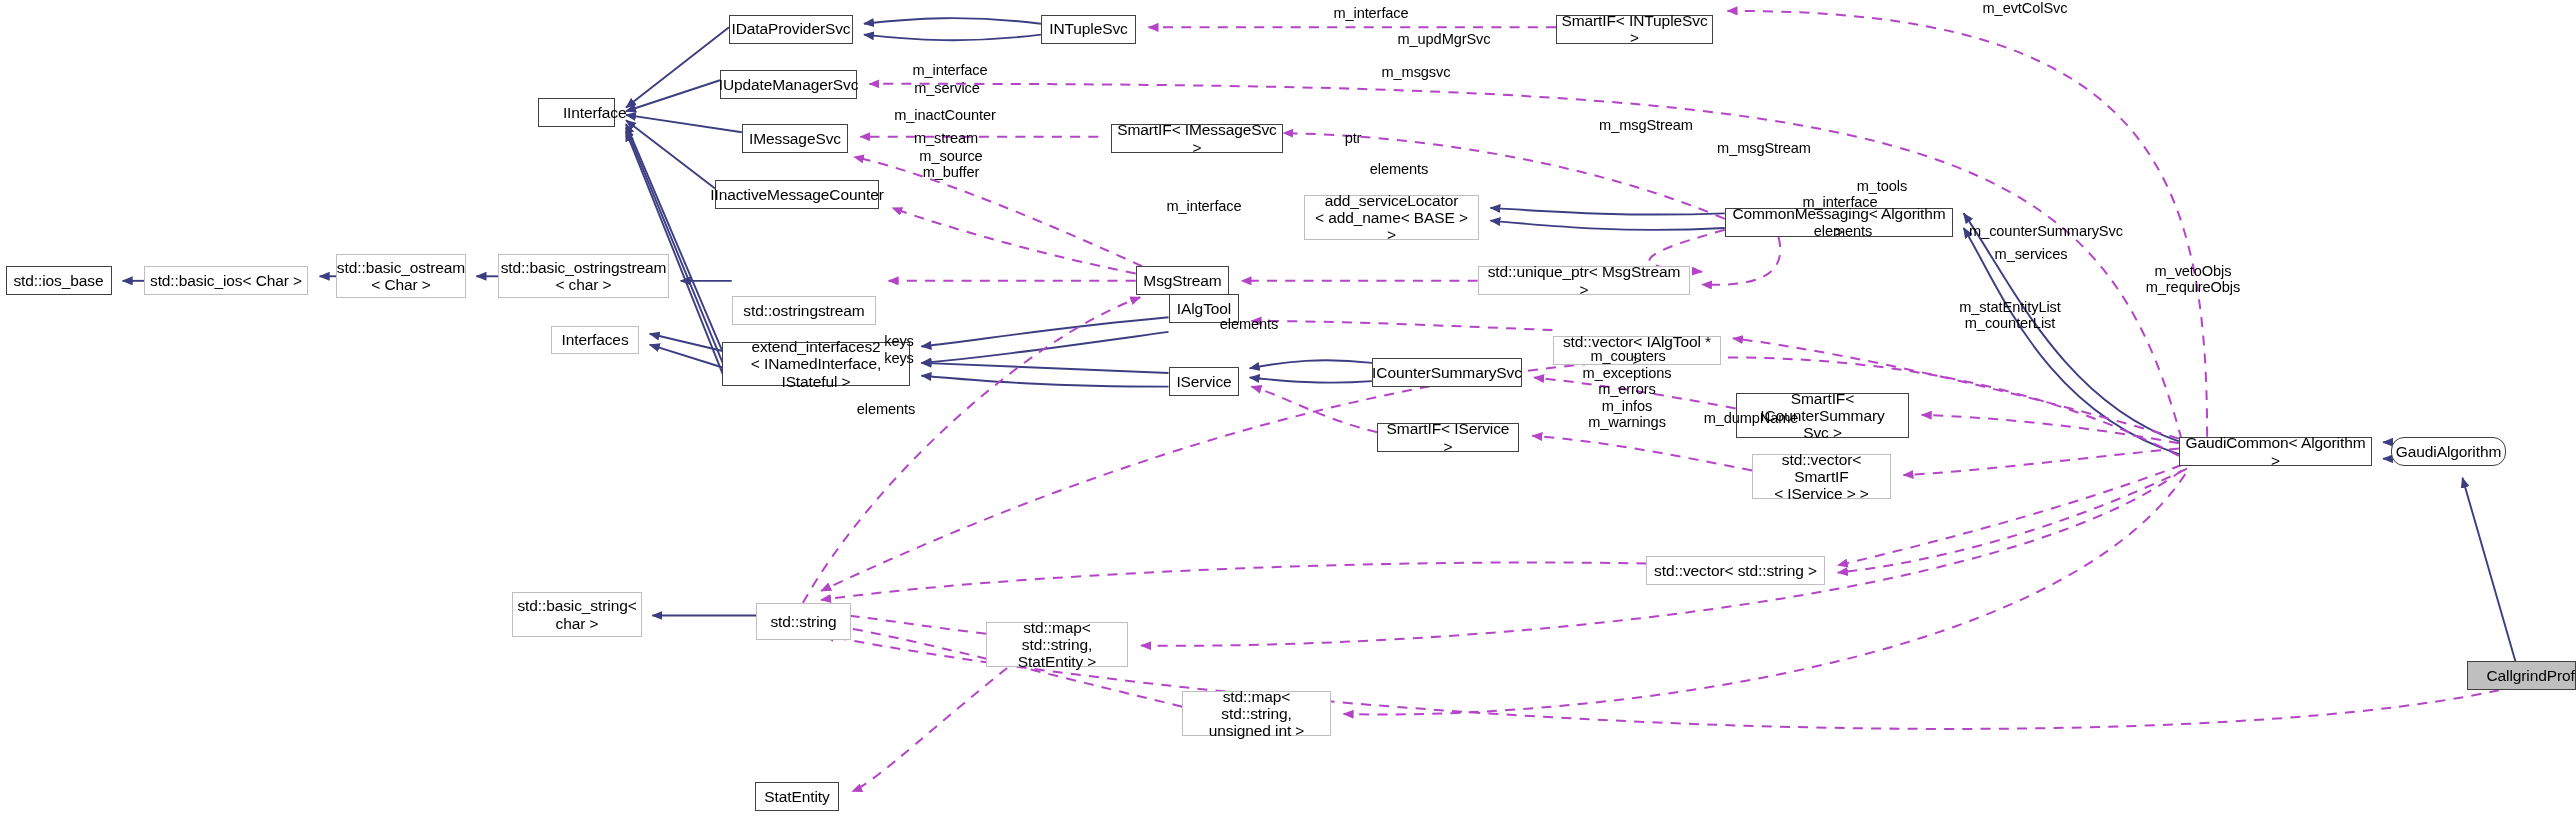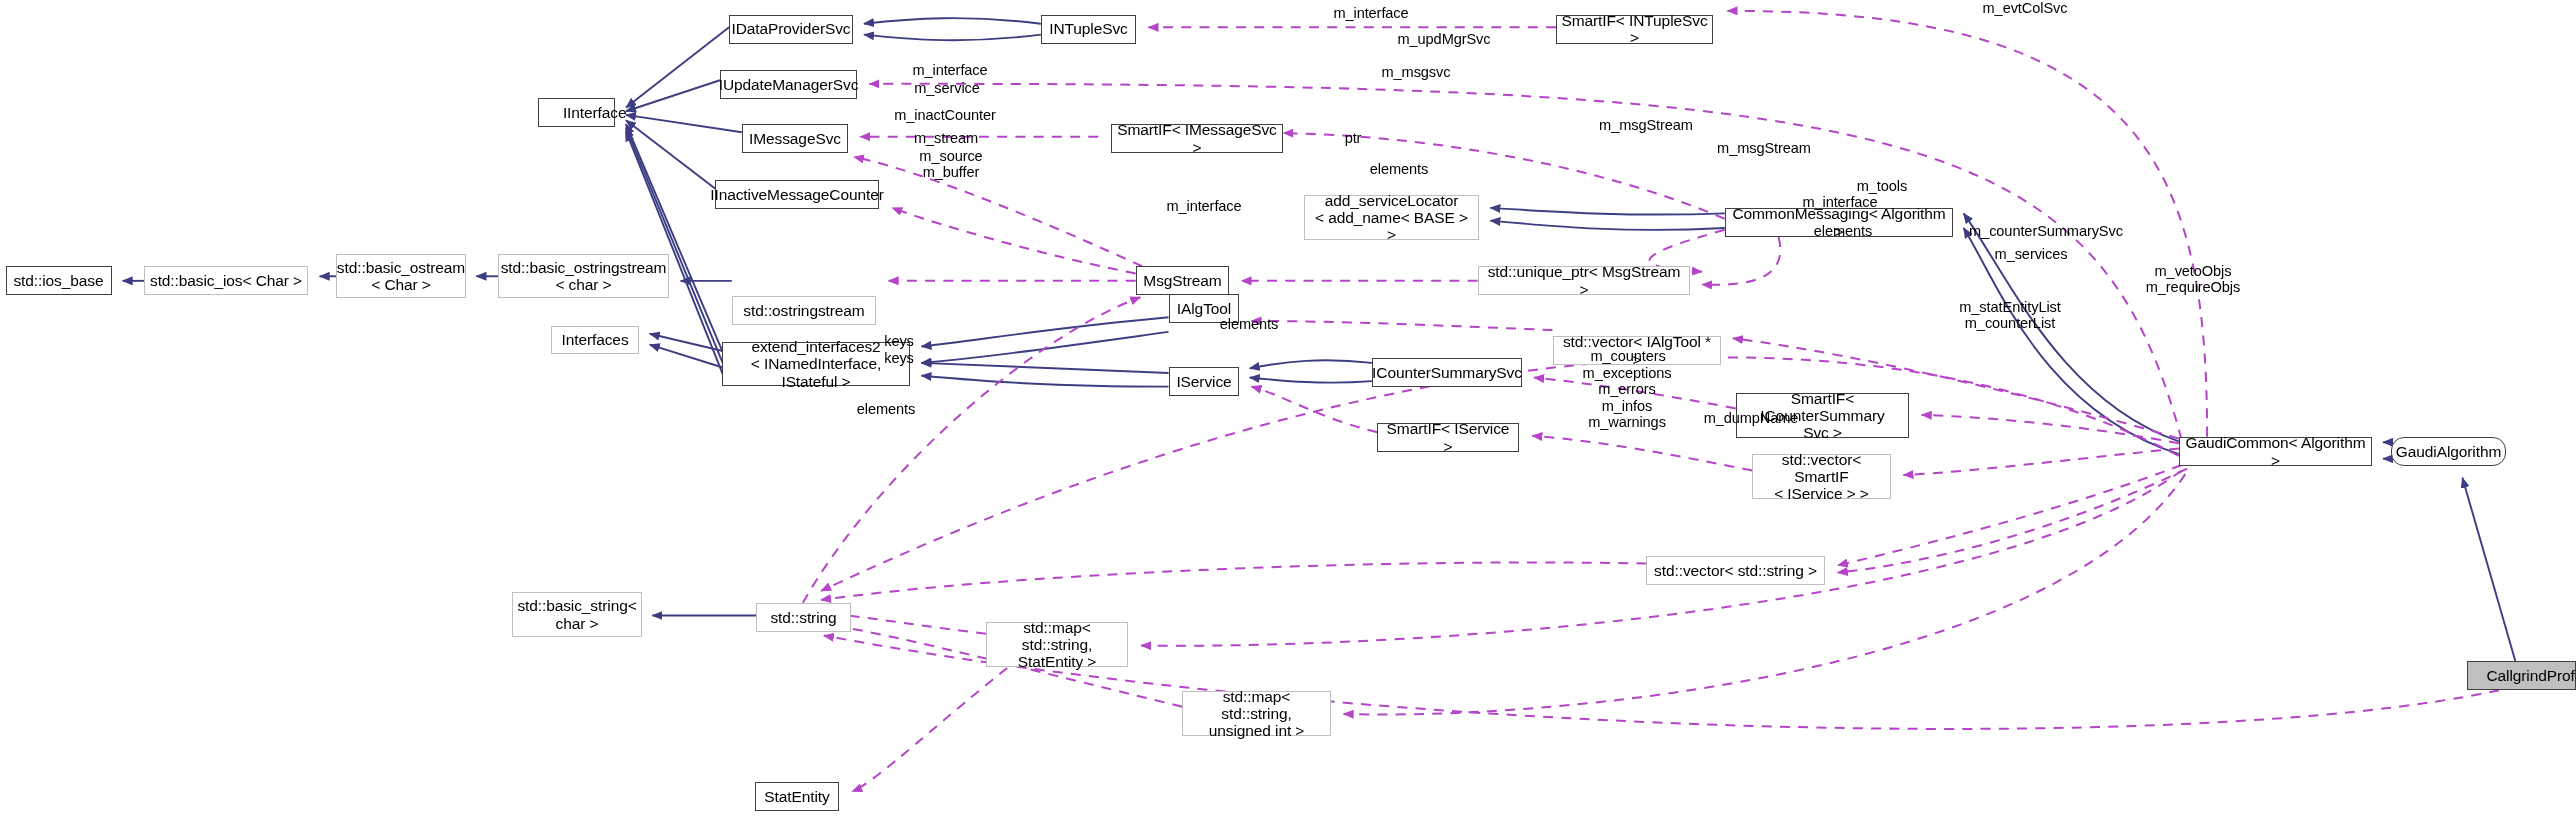--- a/index.html
+++ b/index.html
@@ -220,21 +220,21 @@
   <div class="node proj" style="left:1736px;top:393px; width:173px; height:45px;">SmartIF&lt; ICounterSummary
 Svc &gt;</div>
   <div class="node lib" style="left:1752px;top:454px; width:139px; height:45px;">std::vector&lt; SmartIF
 &lt; IService &gt; &gt;</div>
   <div class="node lib" style="left:1646px;top:556px; width:179px; height:29px;">std::vector&lt; std::string &gt;</div>
   <div class="node proj" style="left:2179px;top:437px; width:193px; height:29px;">GaudiCommon&lt; Algorithm &gt;</div>
   <div class="node proj" style="left:2391px;top:437px; width:115px; height:29px;border-radius:13px;">GaudiAlgorithm</div>
   <div class="node focus" style="left:2467px;top:661px;width:109px; height:29px;padding-left:37px;">CallgrindProfile</div>
   <div class="node lib" style="left:512px;top:592px;  width:130px; height:45px;">std::basic_string&lt;
 char &gt;</div>
-  <div class="node lib" style="left:756px;top:603px;  width:95px; height:29px;">std::string</div>
+  <div class="node lib" style="left:756px;top:603px;  width:95px; height:37px;">std::string</div>
   <div class="node lib" style="left:986px;top:622px; width:142px; height:45px;">std::map&lt; std::string,
 StatEntity &gt;</div>
   <div class="node lib" style="left:1182px;top:691px; width:149px; height:45px;">std::map&lt; std::string,
 unsigned int &gt;</div>
   <div class="node proj" style="left:755px;top:782px;  width:84px;  height:29px;">StatEntity</div>
 
   <div class="edge-label" style="left:2025px;top:0px;">m_evtColSvc</div>
   <div class="edge-label" style="left:1371px;top:4.6px;">m_interface</div>
   <div class="edge-label" style="left:1444px;top:31px;">m_updMgrSvc</div>
   <div class="edge-label" style="left:950px;top:62px;">m_interface</div>

